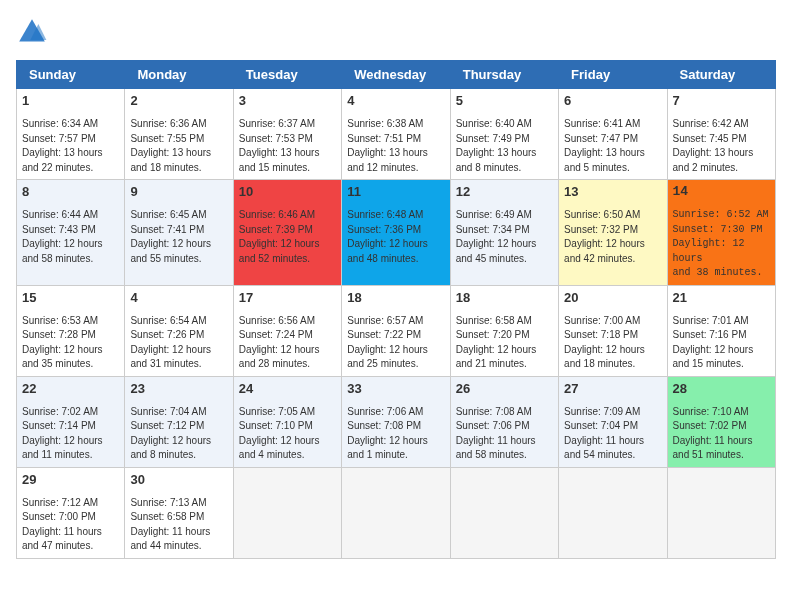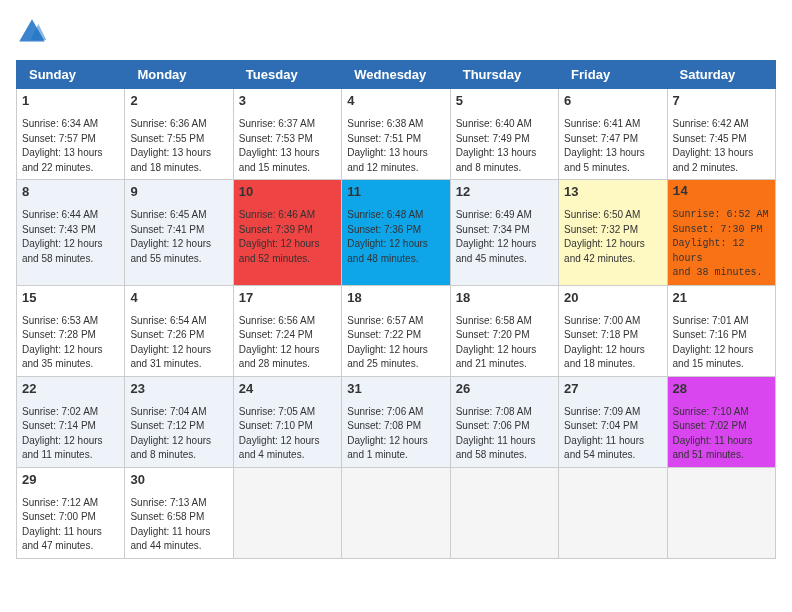--- a/index.html
+++ b/index.html
@@ -208,32 +208,32 @@
         </td>
         <td style="background: rgb(238, 243, 250);">
           <span class="day-num">23</span>
           <div class="day-detail">Sunrise: 7:04 AM<br>Sunset: 7:12 PM<br>Daylight: 12 hours<br>and 8 minutes.</div>
         </td>
         <td style="background: rgb(238, 243, 250);">
           <span class="day-num">24</span>
           <div class="day-detail">Sunrise: 7:05 AM<br>Sunset: 7:10 PM<br>Daylight: 12 hours<br>and 4 minutes.</div>
         </td>
         <td style="background: rgb(238, 243, 250);">
-          <span class="day-num">31</span>
+          <span class="day-num">33</span>
           <div class="day-detail">Sunrise: 7:06 AM<br>Sunset: 7:08 PM<br>Daylight: 12 hours<br>and 1 minute.</div>
         </td>
         <td style="background: rgb(238, 243, 250);">
           <span class="day-num">26</span>
           <div class="day-detail">Sunrise: 7:08 AM<br>Sunset: 7:06 PM<br>Daylight: 11 hours<br>and 58 minutes.</div>
         </td>
         <td style="background: rgb(238, 243, 250);">
           <span class="day-num">27</span>
           <div class="day-detail">Sunrise: 7:09 AM<br>Sunset: 7:04 PM<br>Daylight: 11 hours<br>and 54 minutes.</div>
         </td>
-        <td style="background: #d946ef;">
+        <td style="background: #86efac;">
           <span class="day-num">28</span>
           <div class="day-detail">Sunrise: 7:10 AM<br>Sunset: 7:02 PM<br>Daylight: 11 hours<br>and 51 minutes.</div>
         </td>
       </tr>
       <tr>
         <td>
           <span class="day-num">29</span>
           <div class="day-detail">Sunrise: 7:12 AM<br>Sunset: 7:00 PM<br>Daylight: 11 hours<br>and 47 minutes.</div>
         </td>
         <td>

